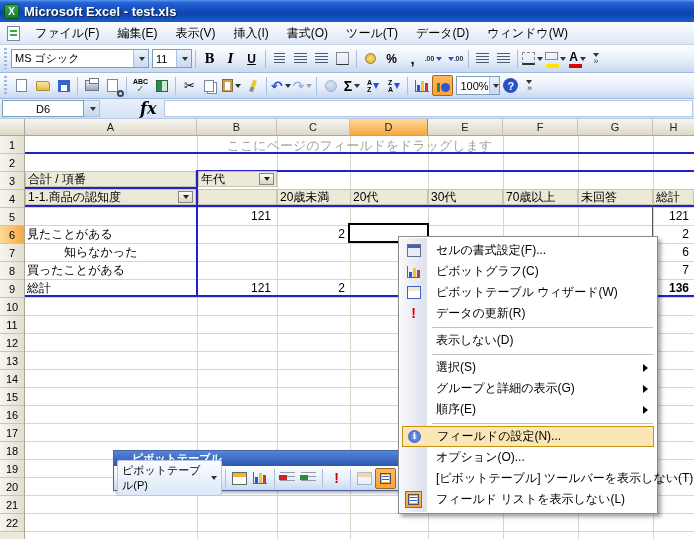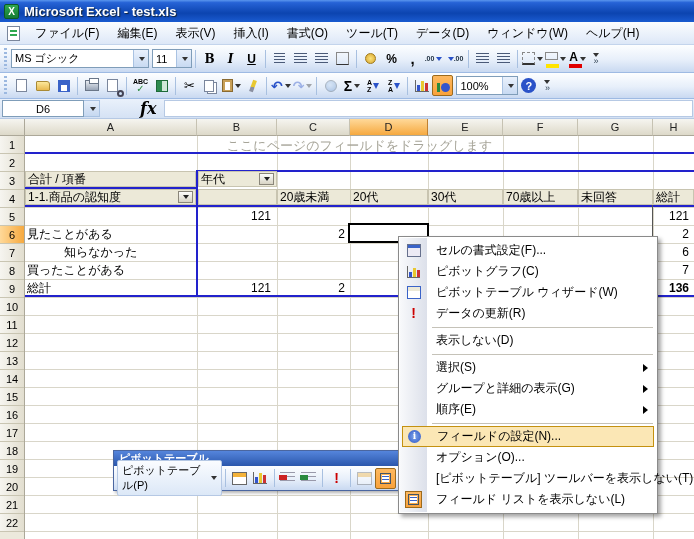--- a/index.html
+++ b/index.html
@@ -139,21 +139,21 @@
     display:flex;align-items:center;justify-content:center;}
   .mc-press{width:17px;height:17px;background:linear-gradient(180deg,#FDB85F,#F9A23B);
     border:1px solid #9C6A1C;display:flex;align-items:center;justify-content:center;}
   .list-ico{width:11px;height:11px;background:#fff;border:1px solid #456;
     background-image:repeating-linear-gradient(180deg,transparent 0 2px,#3A63C8 2px 3px);background-clip:content-box;padding:1px;}
 
   
   .pvtb{position:absolute;left:113px;top:450px;width:287px;height:41px;z-index:5;
     border:1px solid #4A66A0;box-shadow:2px 2px 3px rgba(0,0,0,.3);background:#E3EDFA;}
   .pvtb-title{height:15px;background:linear-gradient(180deg,#5585DC,#2B57AC);
-    color:#fff;font-weight:bold;font-size:11px;line-height:15px;padding-left:5px;}
+    color:#fff;font-weight:bold;font-size:11px;line-height:15px;padding-left:18px;}
   .pvtb-body{height:24px;display:flex;align-items:center;padding:0 3px;
     background:linear-gradient(180deg,#FDFEFF,#E7EFFA 55%,#C9D9F1);}
   .pvtb-menu{display:flex;align-items:center;font-size:11px;padding:2px 4px;border:1px solid #B5C8E4;
     border-radius:2px;background:linear-gradient(180deg,#FAFCFF,#DCE8F7);}
   .pt-grid{width:15px;height:13px;border:1px solid #666;
     background:linear-gradient(180deg,#F3B23A 0 4px,#fff 4px),
     repeating-linear-gradient(90deg,transparent 0 4px,#8AA 4px 5px);}
   .pt-detail{width:15px;height:12px;position:relative;background:repeating-linear-gradient(180deg,#99A 0 1px,transparent 1px 4px);}
   .pt-detail i{position:absolute;left:-1px;top:3px;width:8px;height:5px;display:block;}
   .pt-hide i{background:#CC2222;}
@@ -174,21 +174,20 @@
   <div class="menubar">
     <div class="doc-icon"></div>
     <div class="menu-item">ファイル(F)</div>
     <div class="menu-item">編集(E)</div>
     <div class="menu-item">表示(V)</div>
     <div class="menu-item">挿入(I)</div>
     <div class="menu-item">書式(O)</div>
     <div class="menu-item">ツール(T)</div>
     <div class="menu-item">データ(D)</div>
     <div class="menu-item">ウィンドウ(W)</div>
-    <div class="menu-item">ヘルプ(H)</div>
   </div>
 
   <div class="toolbar tb-fmt">
     <div class="grip"></div>
     <div class="combo" style="width:138px;">
       <span>MS ゴシック</span>
       <span class="cdd">
           <span class="dd"></span>
         </span>
     </div>
@@ -348,21 +347,21 @@
           <i style="height:10px;background:#E8C830;"></i>
           <i style="height:8px;background:#CC3333;"></i>
         </span>
       </div>
     <div class="tb-btn pressed">
         <span class="chart-ico" style="border:none;">
           <i style="height:9px;background:#2A8A3E;"></i>
           <i style="height:9px;width:9px;border-radius:50%;background:#3355CC;"></i>
         </span>
       </div>
-    <div class="combo" style="width:62px;margin-left:3px;">
+    <div class="combo" style="width:44px;margin-left:3px;">
       <span>100%</span>
       <span class="cdd">
           <span class="dd"></span>
         </span>
     </div>
     <div class="tb-btn">
         <span class="qhelp">?</span>
       </div>
     <div class="tb-overflow">
         <span class="dd"></span>

